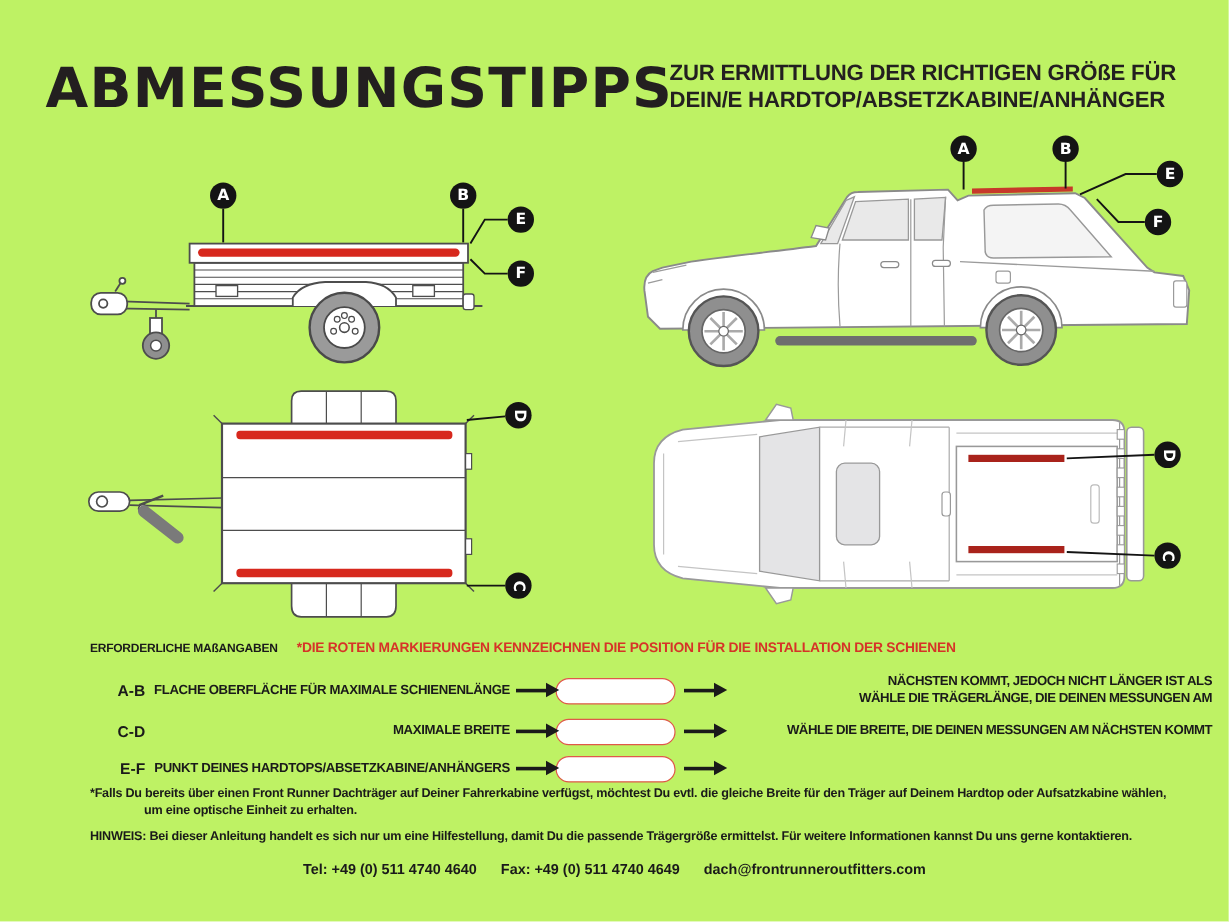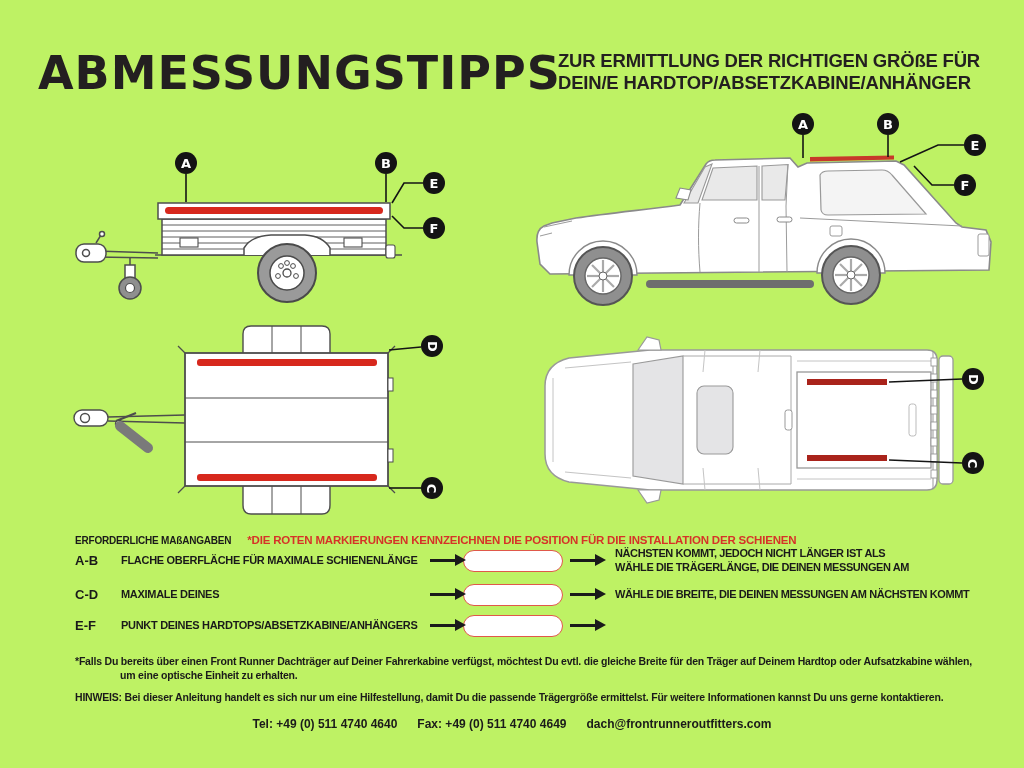--- a/index.html
+++ b/index.html
@@ -37,21 +37,21 @@
     font-family:"DejaVu Sans", sans-serif;
   }
   .marker.rot span { display:block; transform:rotate(90deg); }
 
   
   #measure { position:absolute; left:75px; top:534px; width:935px; }
   .m-head { display:flex; gap:16px; align-items:baseline; }
   .m-head .h1 { font-size:10px; font-weight:700; letter-spacing:-0.2px; }
   .m-head .h2 { font-size:11.5px; font-weight:700; letter-spacing:-0.2px; color:#d63328; }
 
-  .m-rows { margin-top:1px; }
+  .m-rows { margin-top:16px;text-align:right; }
   .m-row {
     display:grid;
     grid-template-columns:46px 304px 36px 104px 36px 1fr;
     align-items:center; margin-bottom:9px;
   }
   .m-code  { font-size:13px; font-weight:700; }
   .m-label { font-size:11px; font-weight:700; letter-spacing:-0.3px; line-height:1.25; }
   .m-result{ font-size:11px; font-weight:700; letter-spacing:-0.4px; line-height:1.25; padding-left:14px; }
 
   .arrow { width:26px; height:3px; background:#1a1a1a; position:relative; margin:0 auto; }
@@ -334,21 +334,21 @@
         <div class="arrow"></div>
         <div class="m-result">
           <div>NÄCHSTEN KOMMT, JEDOCH NICHT LÄNGER IST ALS</div>
           <div>WÄHLE DIE TRÄGERLÄNGE, DIE DEINEN MESSUNGEN AM</div>
         </div>
       </div>
 
       <div class="m-row">
         <div class="m-code">C-D</div>
         <div class="m-label">
-          <div>MAXIMALE DEINES</div>
+          <div>MAXIMALE BREITE</div>
           <div></div>
         </div>
         <div class="arrow"></div>
         <div class="pill"></div>
         <div class="arrow"></div>
         <div class="m-result">
           <div>WÄHLE DIE BREITE, DIE DEINEN MESSUNGEN AM NÄCHSTEN KOMMT</div>
           <div></div>
         </div>
       </div>

